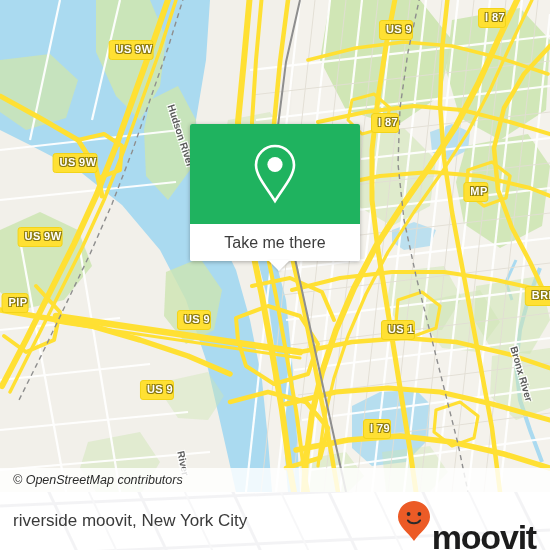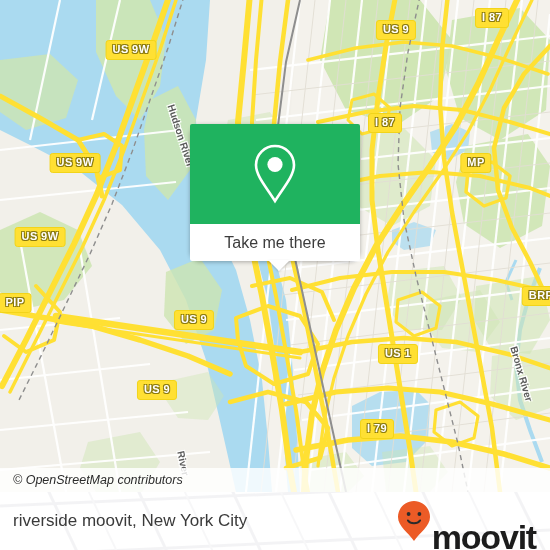--- a/index.html
+++ b/index.html
@@ -32,21 +32,21 @@
   .shield {
     position: absolute;
     background: #ffe033;
     border: 1.6px solid #f2d41a;
     border-radius: 3px;
     color: #ffffff;
     font-size: 11px;
     font-weight: bold;
     letter-spacing: 0.4px;
     line-height: 1;
-    padding: 3px 6px 4px 6px;
+    padding: 3px 0 4px 6px;
     white-space: nowrap;
     text-shadow:
       -1px -1px 0 #8a7a10, 1px -1px 0 #8a7a10,
       -1px  1px 0 #8a7a10, 1px  1px 0 #8a7a10;
     transform: translate(-50%, -50%);
     box-sizing: border-box;
   }
 
   
   .river-label {
@@ -62,21 +62,21 @@
   }
 
   
   #popup {
     position: absolute;
     left: 190px;
     top: 124px;
     width: 170px;
     height: 137px;
     background: #ffffff;
-    border-radius: 11px;
+    border-radius: 2px;
     box-shadow: 0 1px 4px rgba(0,0,0,.30);
     overflow: visible;
   }
   #popup-head {
     width: 100%;
     height: 100px;
     background: #1fb35f;
     border-radius: 2px 2px 0 0;
     display: flex;
     align-items: center;
@@ -339,22 +339,22 @@
 
     <div class="shield" style="left:131px; top:50px;">US 9W</div>
     <div class="shield" style="left:75px; top:163px;">US 9W</div>
     <div class="shield" style="left:40px; top:237px;">US 9W</div>
     <div class="shield" style="left:15px; top:303px;">PIP</div>
     <div class="shield" style="left:194px; top:320px;">US 9</div>
     <div class="shield" style="left:157px; top:390px;">US 9</div>
     <div class="shield" style="left:396px; top:30px;">US 9</div>
     <div class="shield" style="left:492px; top:18px;">I 87</div>
     <div class="shield" style="left:385px; top:123px;">I 87</div>
-    <div class="shield" style="left:476px; top:163px;">MP</div>
-    <div class="shield" style="left:398px; top:354px;">US 1</div>
+    <div class="shield" style="left:476px; top:192px;">MP</div>
+    <div class="shield" style="left:398px; top:330px;">US 1</div>
     <div class="shield" style="left:377px; top:429px;">I 79</div>
     <div class="shield" style="left:541px; top:296px;">BRP</div>
 
     <div class="river-label" style="left:176px; top:103px; transform:rotate(72deg);">Hudson River</div>
     <div class="river-label" style="left:519px; top:345px; transform:rotate(74deg);">Bronx River</div>
     <div class="river-label" style="left:186px; top:450px; transform:rotate(78deg);">River</div>
 
     <div id="popup">
       <div id="popup-head">
         <svg width="48" height="62" viewBox="0 0 48 62">

